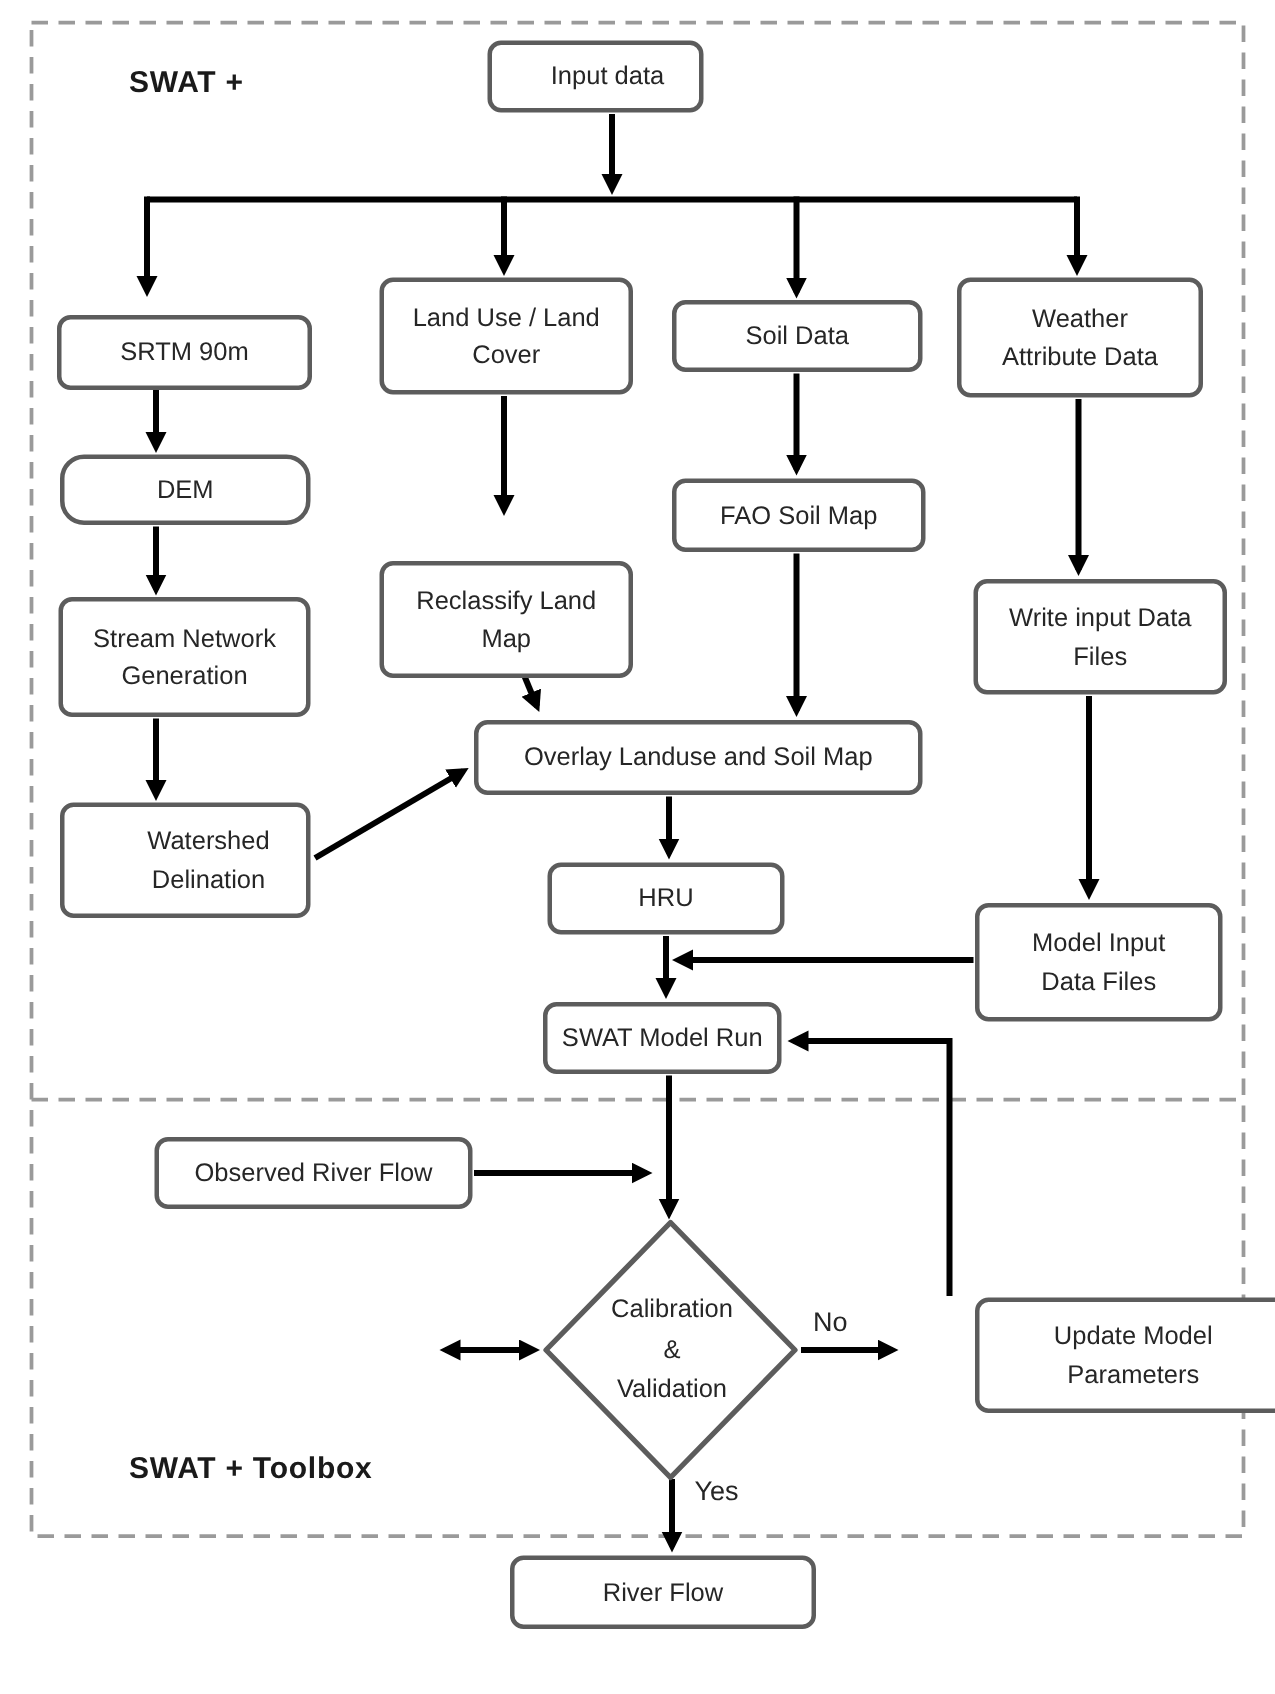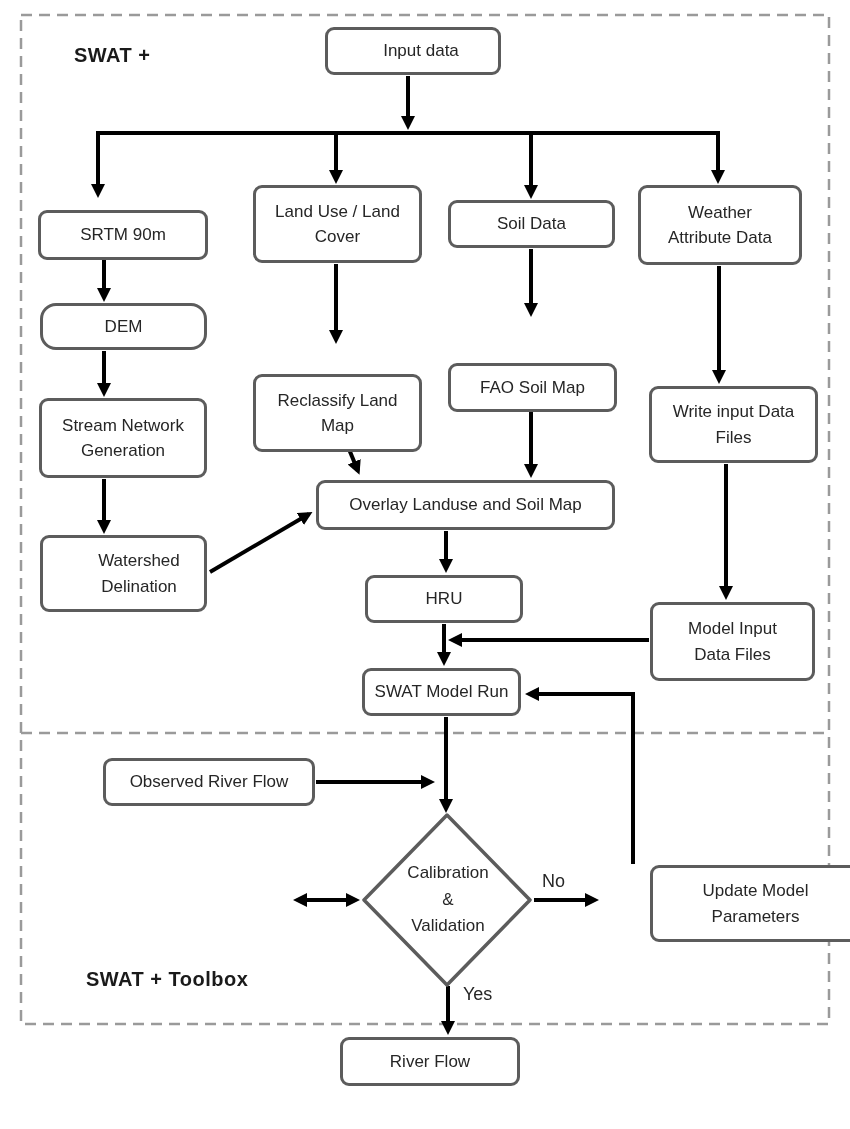--- a/index.html
+++ b/index.html
@@ -34,41 +34,41 @@
     color:#1a1a1a;font-size:20px;font-weight:bold;z-index:3;
     letter-spacing:.5px;
   }
   .diamond-label{
     position:absolute;
     display:flex;align-items:center;justify-content:center;
     text-align:center;font-size:17px;line-height:1.55;color:#262626;
     white-space:pre-line;z-index:3;
   }
   
-  #n-input      {left:325px;top:27px; width:176px;height:48px;padding-left:16px;}
+  #n-input      {left:325px;top:27px; width:144px;height:48px;padding-left:16px;}
   #n-srtm       {left:38px; top:210px;width:170px;height:50px;}
   #n-landuse    {left:253px;top:185px;width:169px;height:78px;}
   #n-soil       {left:448px;top:200px;width:167px;height:48px;}
   #n-weather    {left:638px;top:185px;width:164px;height:80px;}
   #n-dem        {left:40px; top:303px;width:167px;height:47px;border-radius:16px;}
   #n-reclass    {left:253px;top:346px;width:169px;height:78px;margin-top:28px;}
-  #n-fao        {left:448px;top:319px;width:169px;height:49px;margin-top:44px;}
+  #n-fao        {left:448px;top:319px;width:169px;height:49px;}
   #n-write      {left:649px;top:386px;width:169px;height:77px;}
   #n-stream     {left:39px; top:398px;width:168px;height:80px;}
   #n-overlay    {left:316px;top:480px;width:299px;height:50px;}
   #n-watershed  {left:40px; top:535px;width:167px;height:77px;padding-left:31px;}
   #n-hru        {left:365px;top:575px;width:158px;height:48px;}
   #n-modify     {left:650px;top:602px;width:165px;height:79px;}
   #n-swatrun    {left:362px;top:668px;width:159px;height:48px;}
   #n-observed   {left:103px;top:758px;width:212px;height:48px;}
   #n-sensitivity{left:77px; top:865px;width:213px;height:78px;}
   #n-update     {left:602px;top:865px;width:211px;height:77px;margin-left:48px;}
-  #n-riverflow  {left:340px;top:1037px;width:180px;height:49px;}
+  #n-riverflow  {left:340px;top:1037px;width:204px;height:49px;}
   #d-label      {left:379px;top:857px;width:138px;height:86px;}
-  #l-swatplus   {left:74px;top:44px;text-align:center;}
+  #l-swatplus   {left:86px;top:44px;text-align:center;}
   #l-toolbox    {left:86px;top:968px;}
   #l-no         {left:542px;top:871px;}
   #l-yes        {left:463px;top:984px;}
 </style>
 </head>
 <body>
 
 <div id="canvas">
 
   <svg id="wires" width="850" height="1129" viewBox="0 0 850 1129">

